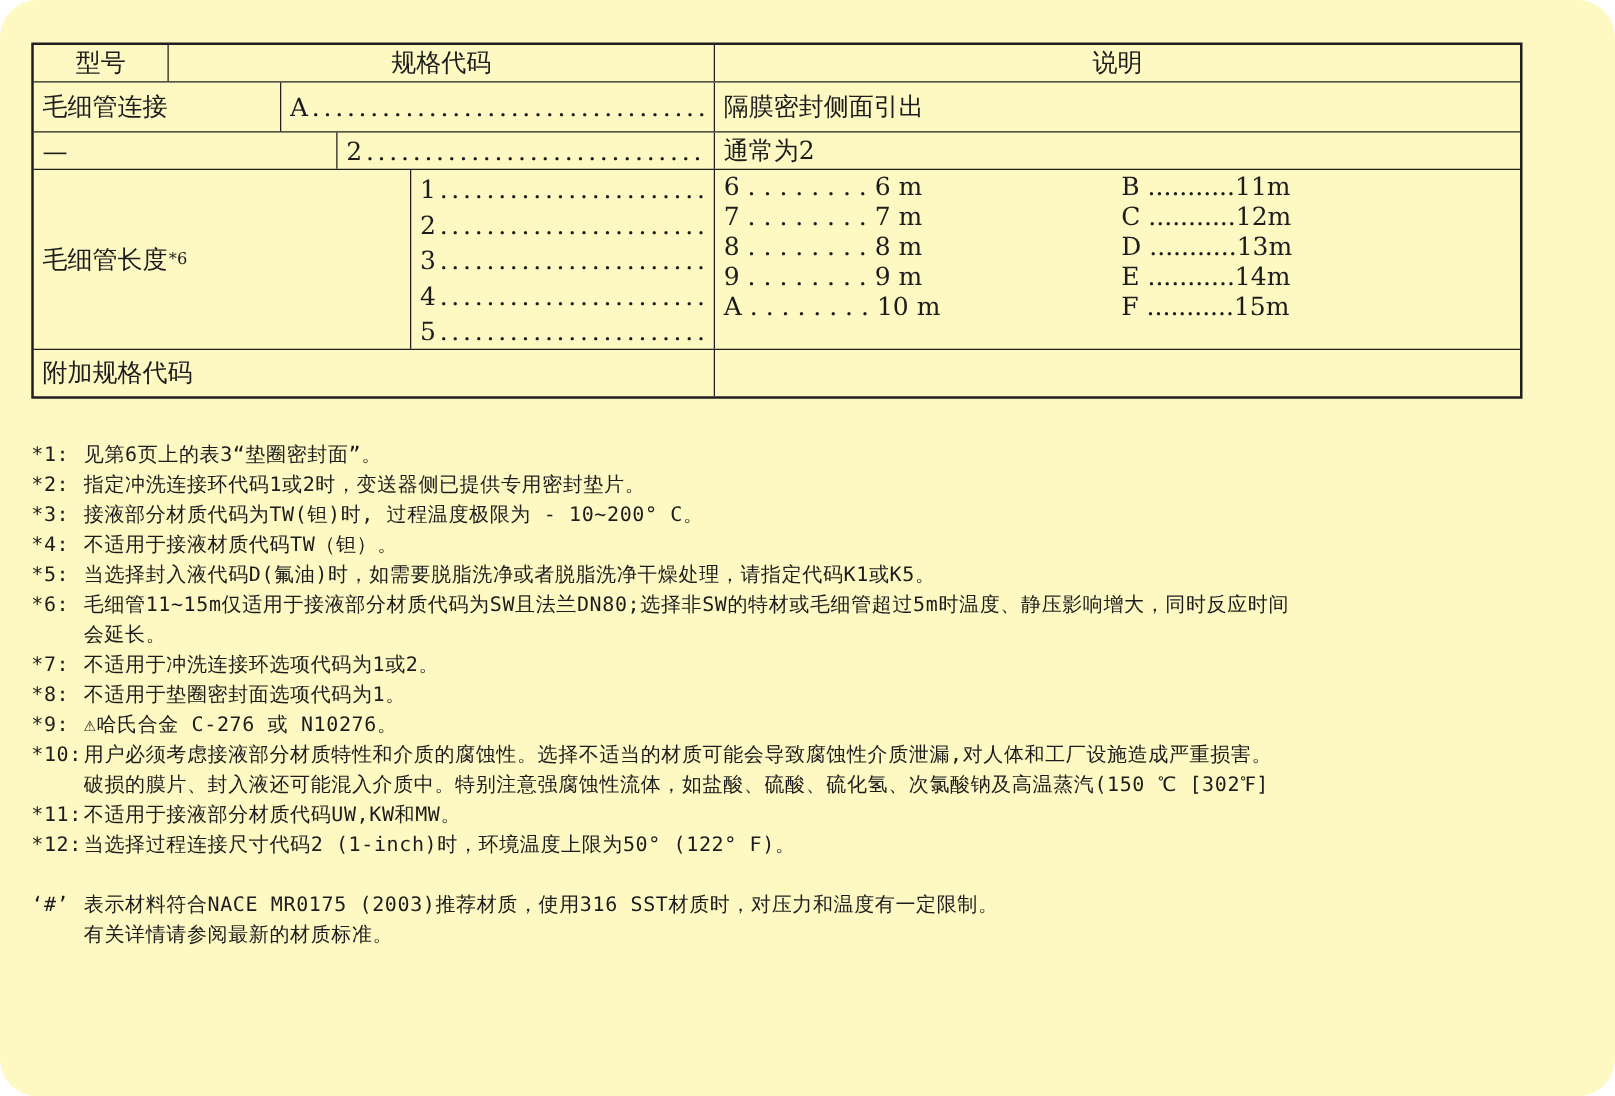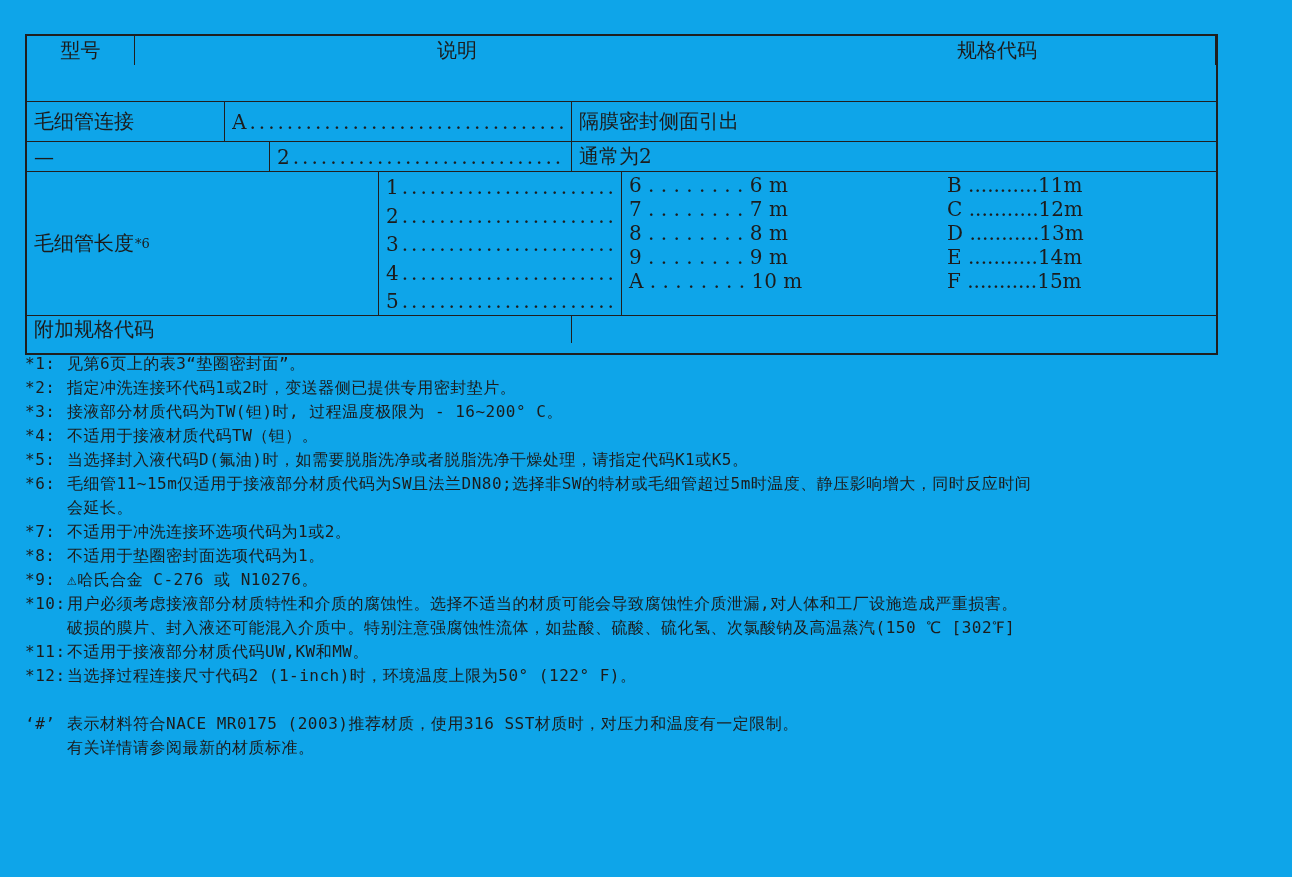--- a/index.html
+++ b/index.html
@@ -2,44 +2,44 @@
 <html><head>
 <meta charset="utf-8">
 <style>
   * { box-sizing: border-box; }
   html,body { margin:0; padding:0; background:#ffffff; }
   body {
     width:1292px; height:877px; position:relative; overflow:hidden;
     color:#1c1c1c;
     font-family:"DejaVu Serif","Liberation Serif",serif;
   }
-  .page { position:absolute; inset:0; background:#0ea5e9; }
+  .page { position:absolute; inset:0; background:#fef9c3;border-radius:30px; }
 
   
   .spec-table {
     position:absolute; left:25px; top:34px; width:1193px;
     border:2px solid #1f1f1f; font-size:20px;
   }
   .trow { display:flex; border-top:1px solid #1f1f1f; }
   .trow:first-child { border-top:none; }
   .tcell { padding:0 7px; display:flex; align-items:center; overflow:hidden; }
   .rb { border-right:1px solid #1f1f1f; }
   .center { justify-content:center; }
   .h-header { height:29px; }
-  .h-rowa   { height:40px;margin-top:36px; }
+  .h-rowa   { height:40px; }
   .h-row2   { height:30px; }
   .h-rowlen { height:144px; }
-  .h-rowadd { height:38px;flex-direction:column; }
+  .h-rowadd { height:38px; }
   .w-model  { width:108px; flex:none; }
   .w-codehdr{ width:437px; flex:none; }
   .w-la     { width:198px; flex:none; }
   .w-ca     { width:347px; flex:none; }
   .w-l2     { width:243px; flex:none; }
   .w-c2     { width:302px; flex:none; }
-  .w-llen   { width:352px; flex:none; }
+  .w-llen   { width:302px; flex:none; }
   .w-clen   { width:243px; flex:none; }
   .w-ladd   { width:545px; flex:none; }
   .grow     { flex:1; }
   .code-text { white-space:nowrap; letter-spacing:3px; overflow:hidden; }
   .lines-cell { display:block; padding-top:1px; }
   .lines-cell .ln { line-height:28.6px; white-space:nowrap; overflow:hidden; }
   .desc-cols { display:flex; align-items:stretch; padding:0; }
   .desc-col { padding:1px 0 0 7px; }
   .dc1 { width:142px; flex:none; }
   .dc2 { width:318px; flex:none; }
@@ -59,22 +59,22 @@
 </style>
 </head>
 <body>
 
 <div class="page">
 
   <div class="spec-table">
 
     <div class="trow h-header">
       <div class="tcell rb w-model center">型号</div>
+      <div class="tcell rb w-codehdr center">规格代码</div>
       <div class="tcell grow center">说明</div>
-      <div class="tcell rb w-codehdr center">规格代码</div>
     </div>
 
     <div class="trow h-rowa">
       <div class="tcell rb w-la">毛细管连接</div>
       <div class="tcell rb w-ca">
         <span class="code-text">A............................................................</span>
       </div>
       <div class="tcell grow">隔膜密封侧面引出</div>
     </div>
 
@@ -135,21 +135,21 @@
 
       <div class="fn-row">
         <div class="fn-label">*2:</div>
         <div class="fn-icon"></div>
         <div class="fn-text">指定冲洗连接环代码1或2时，变送器侧已提供专用密封垫片。</div>
       </div>
 
       <div class="fn-row">
         <div class="fn-label">*3:</div>
         <div class="fn-icon"></div>
-        <div class="fn-text">接液部分材质代码为TW(钽)时, 过程温度极限为 - 16~200° C。</div>
+        <div class="fn-text">接液部分材质代码为TW(钽)时, 过程温度极限为 - 10~200° C。</div>
       </div>
 
       <div class="fn-row">
         <div class="fn-label">*4:</div>
         <div class="fn-icon"></div>
         <div class="fn-text">不适用于接液材质代码TW（钽）。</div>
       </div>
 
       <div class="fn-row">
         <div class="fn-label">*5:</div>

